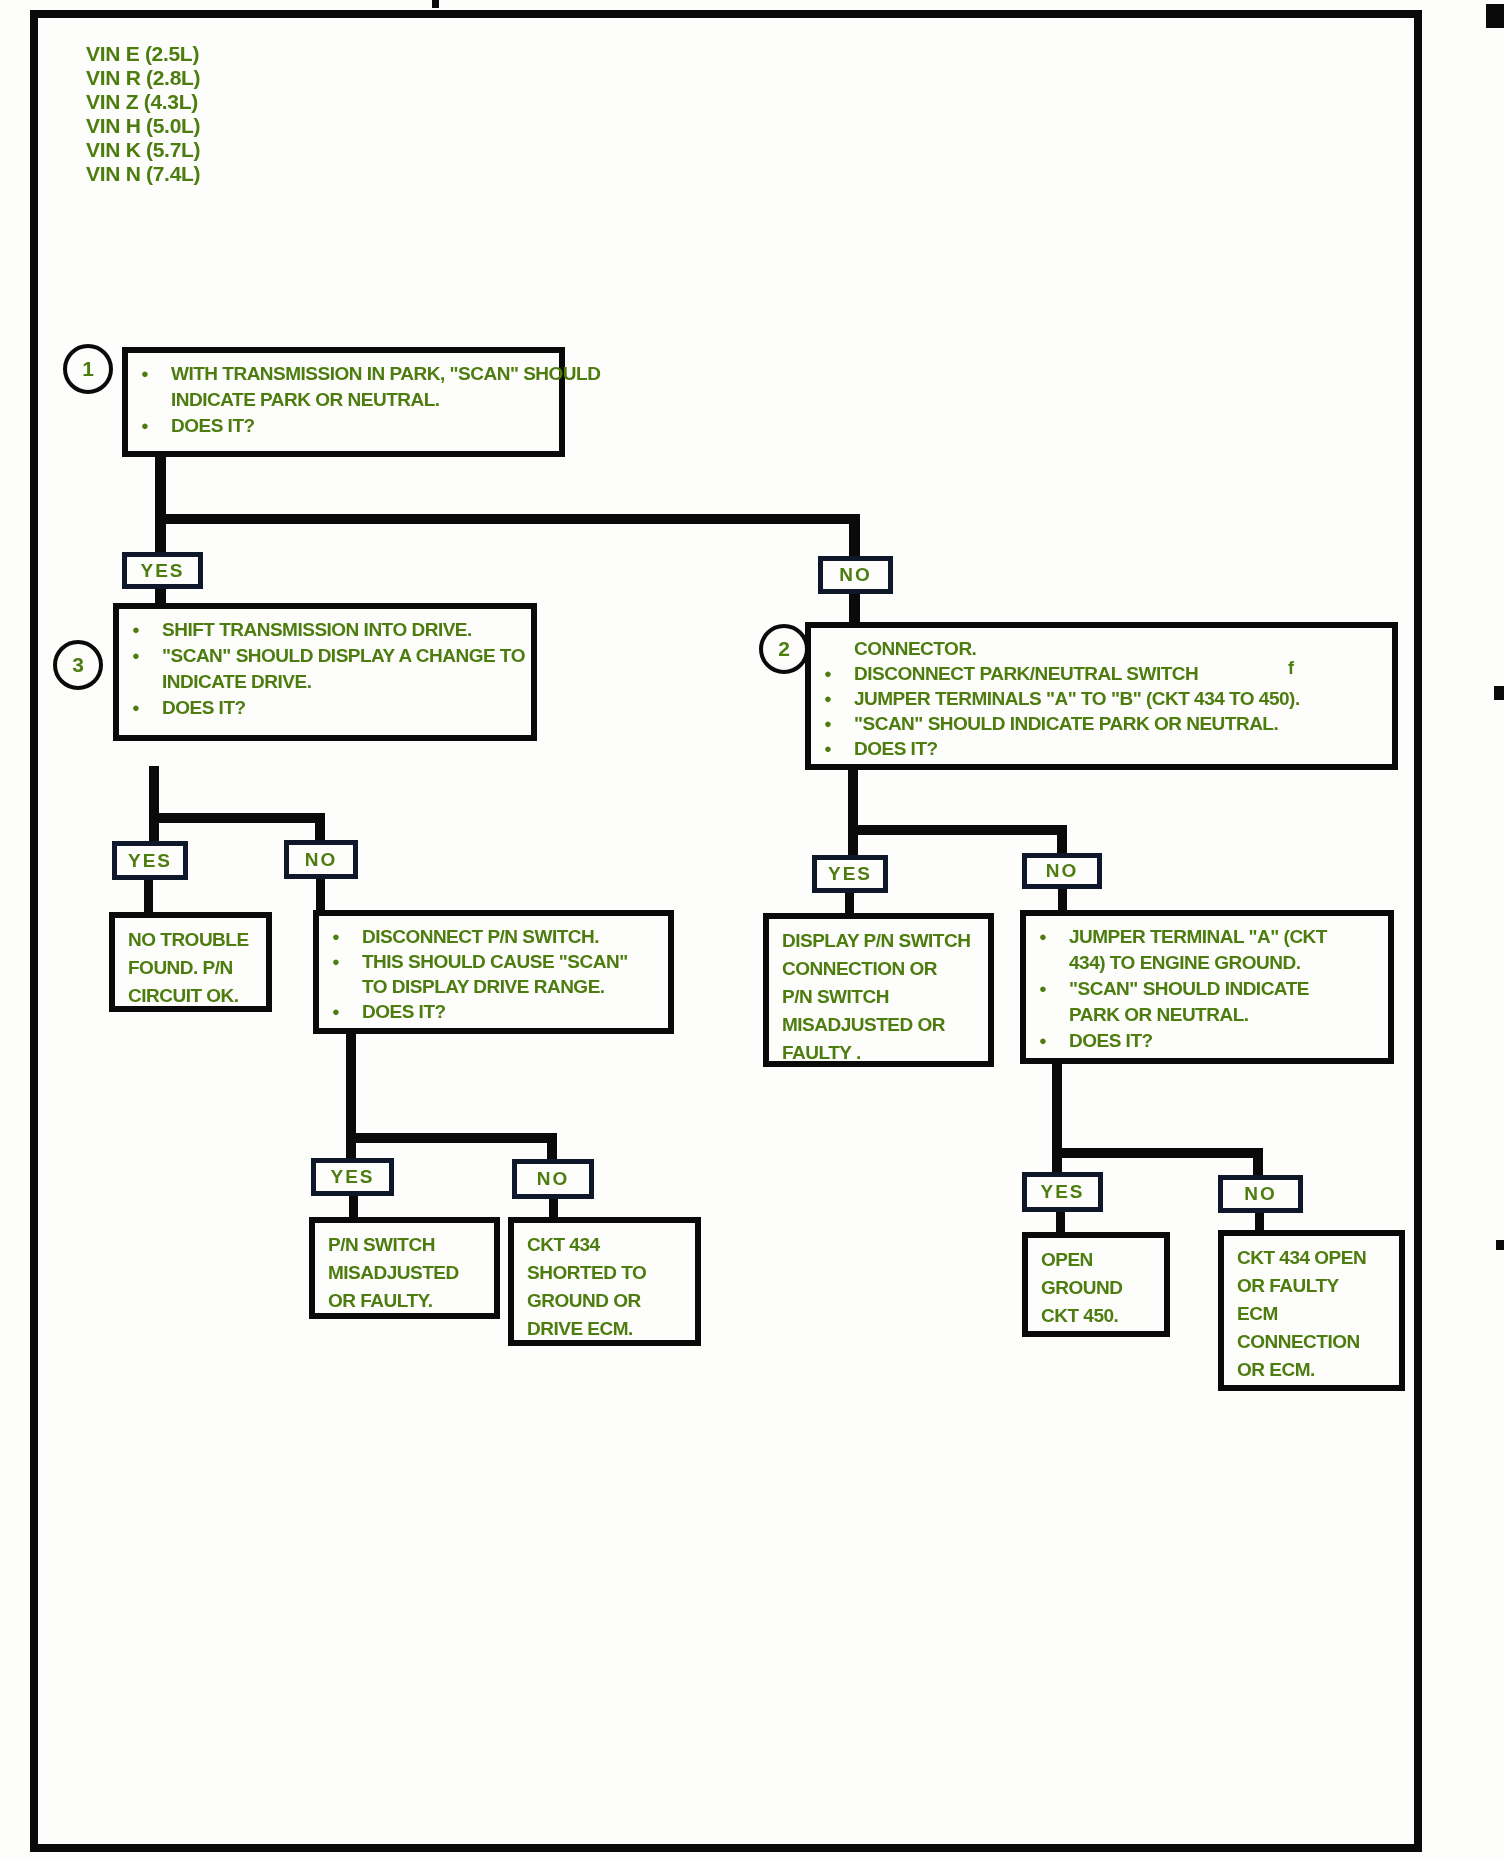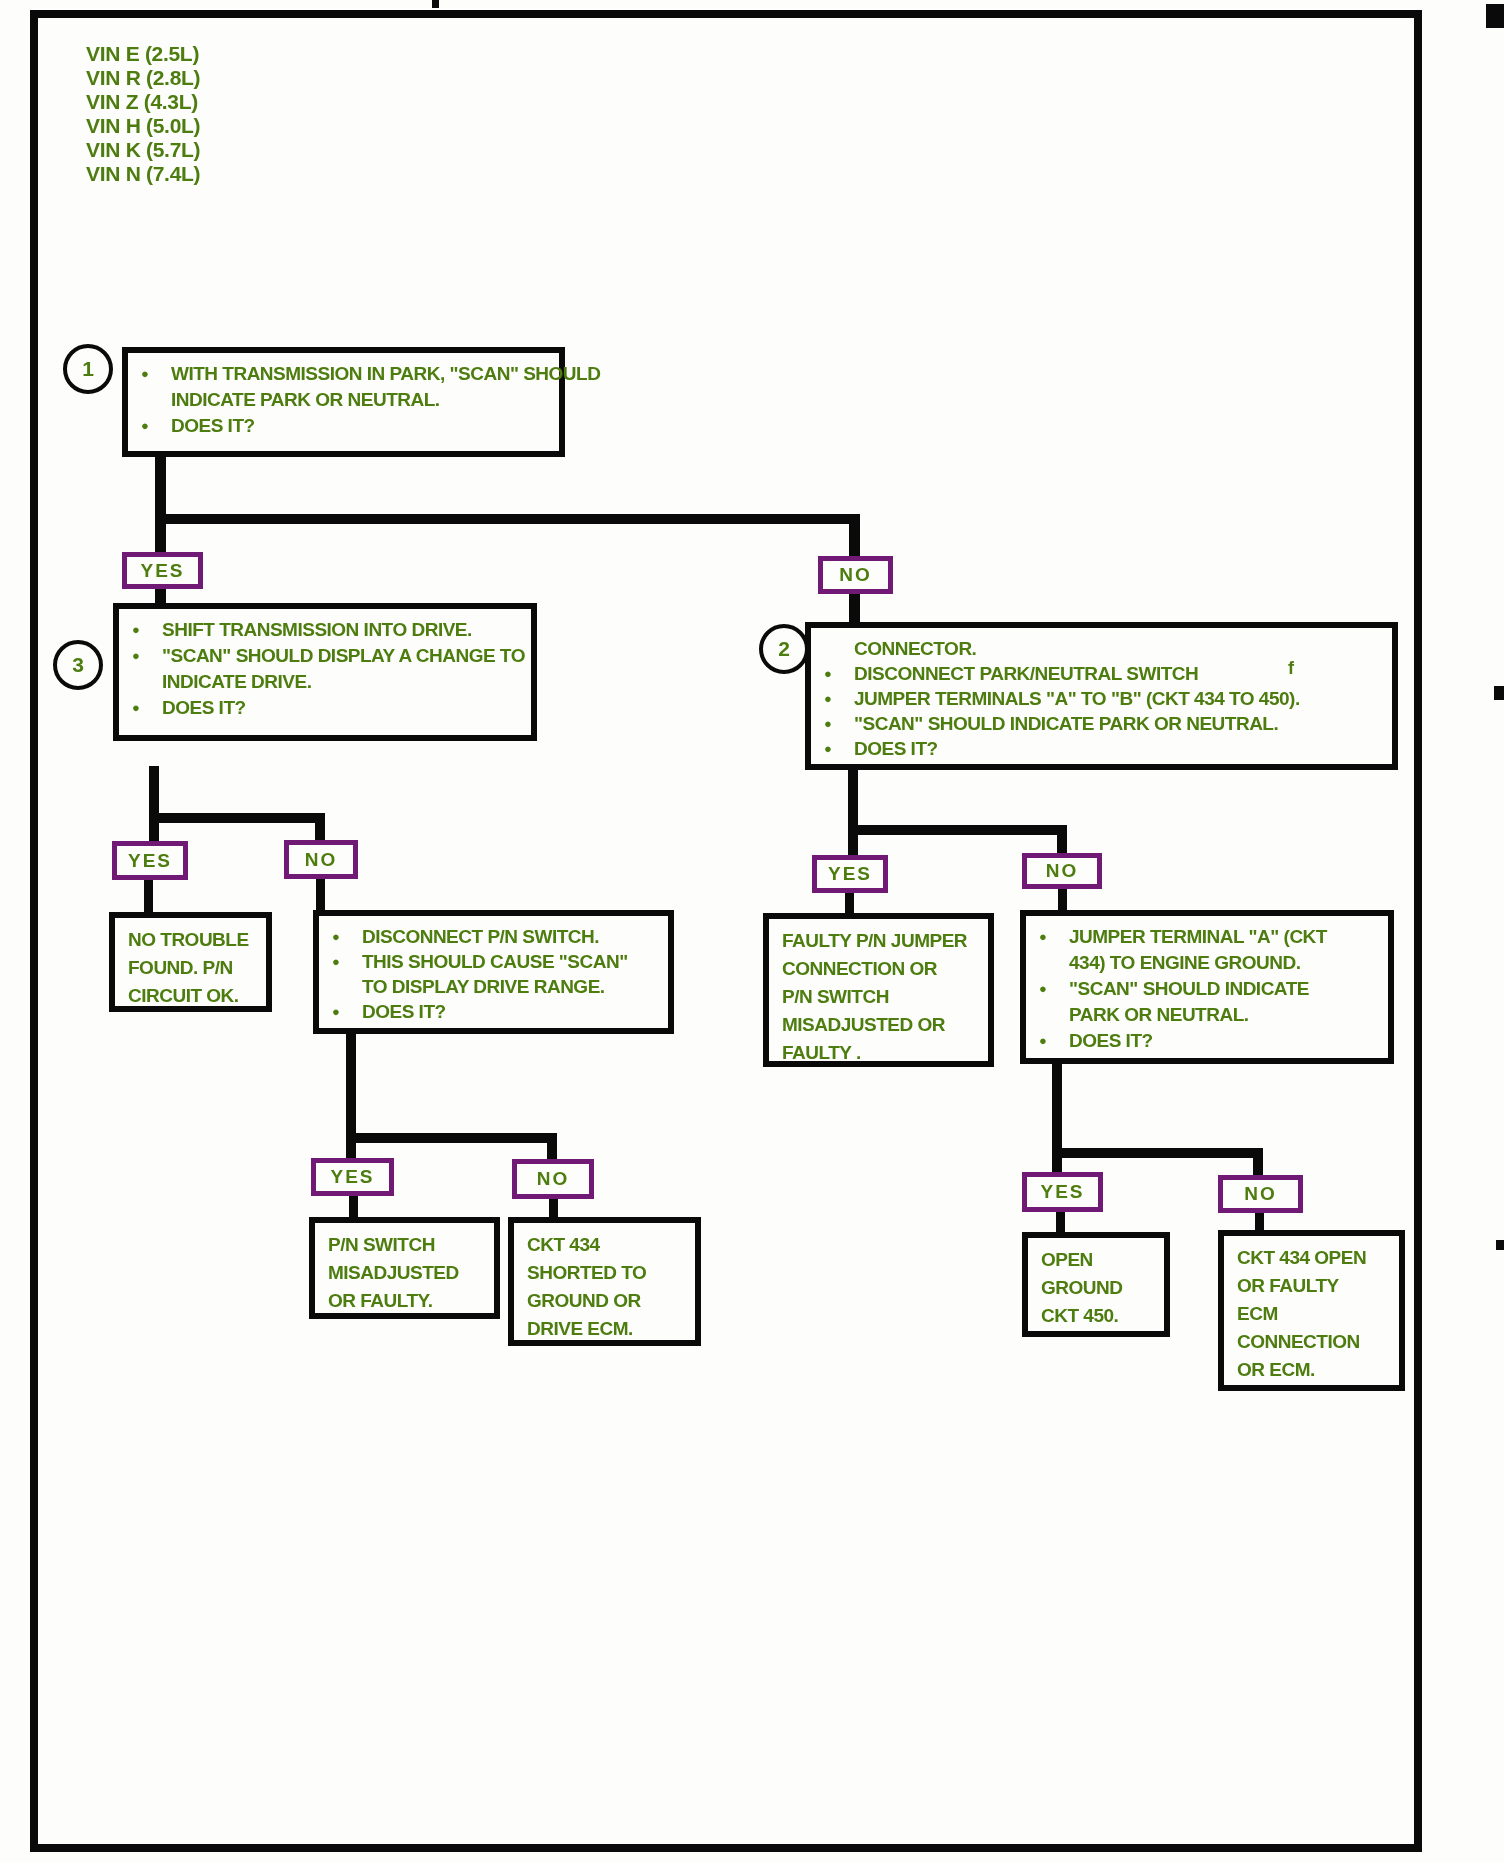--- a/index.html
+++ b/index.html
@@ -18,21 +18,21 @@
   .subtitle-text{
     font-size:31px;font-weight:bold;letter-spacing:-0.5px;white-space:nowrap;
     transform:scaleX(0.60);transform-origin:0 50%;
   }
   .vin{font-size:21px;font-weight:bold;line-height:24px;letter-spacing:-0.3px;white-space:nowrap;}
   
   .v,.h{background:#0a0a0a;}
   .qbox{border:6px solid #0a0a0a;background:#fdfdfb;padding-top:8px;}
   .rbox{border:6px solid #0a0a0a;background:#fdfdfb;padding:8px 4px 0 13px;}
   .lbl{
-    border:5px solid #701a75;background:#fdfdfb;display:flex;align-items:center;justify-content:center;
+    border:5px solid #0f172a;background:#fdfdfb;display:flex;align-items:center;justify-content:center;
     font-size:19px;font-weight:bold;letter-spacing:2px;
   }
   .circle{
     border:4px solid #0a0a0a;border-radius:50%;background:#fdfdfb;
     display:flex;align-items:center;justify-content:center;
     font-size:21px;font-weight:bold;
   }
   .ln{
     display:flex;font-size:19px;font-weight:bold;letter-spacing:-0.5px;
     line-height:26px;white-space:nowrap;
@@ -208,21 +208,21 @@
     <div class="ln">
         <span>DRIVE ECM.</span>
       </div>
   </div>
 
   <div class="abs lbl" style="left:812px;top:855px;width:66px;height:28px;">YES</div>
   <div class="abs lbl" style="left:1022px;top:853px;width:70px;height:26px;">NO</div>
 
   <div class="abs rbox" style="left:763px;top:913px;width:202px;height:134px;">
     <div class="ln">
-        <span>FAULTY P/N JUMPER</span>
+        <span>DISPLAY P/N SWITCH</span>
       </div>
     <div class="ln">
         <span>CONNECTION OR</span>
       </div>
     <div class="ln">
         <span>P/N SWITCH</span>
       </div>
     <div class="ln">
         <span>MISADJUSTED OR</span>
       </div>

